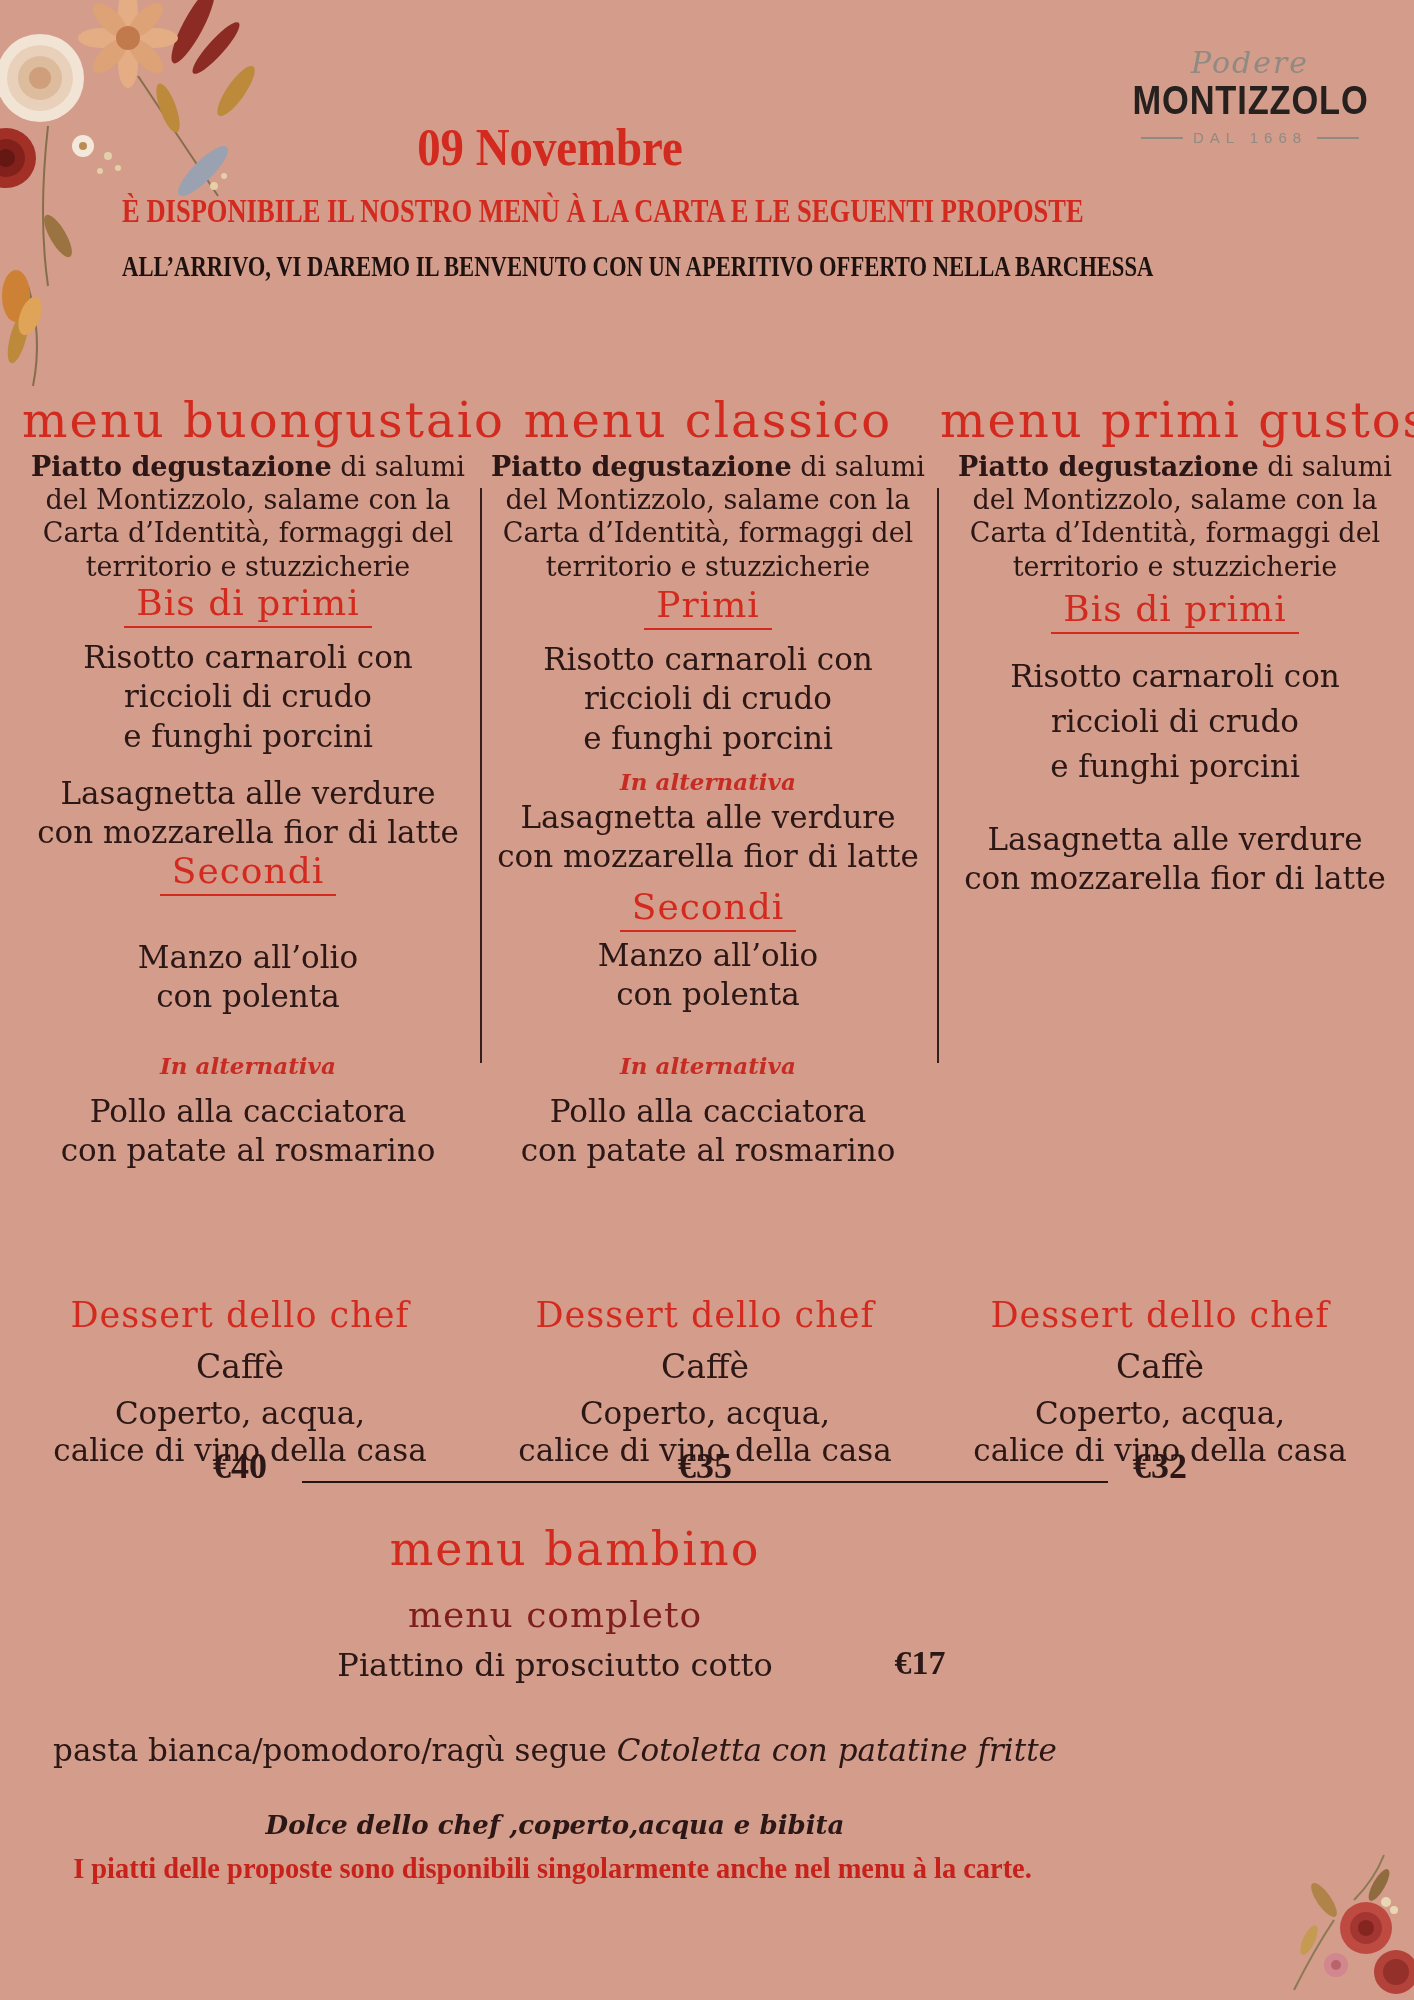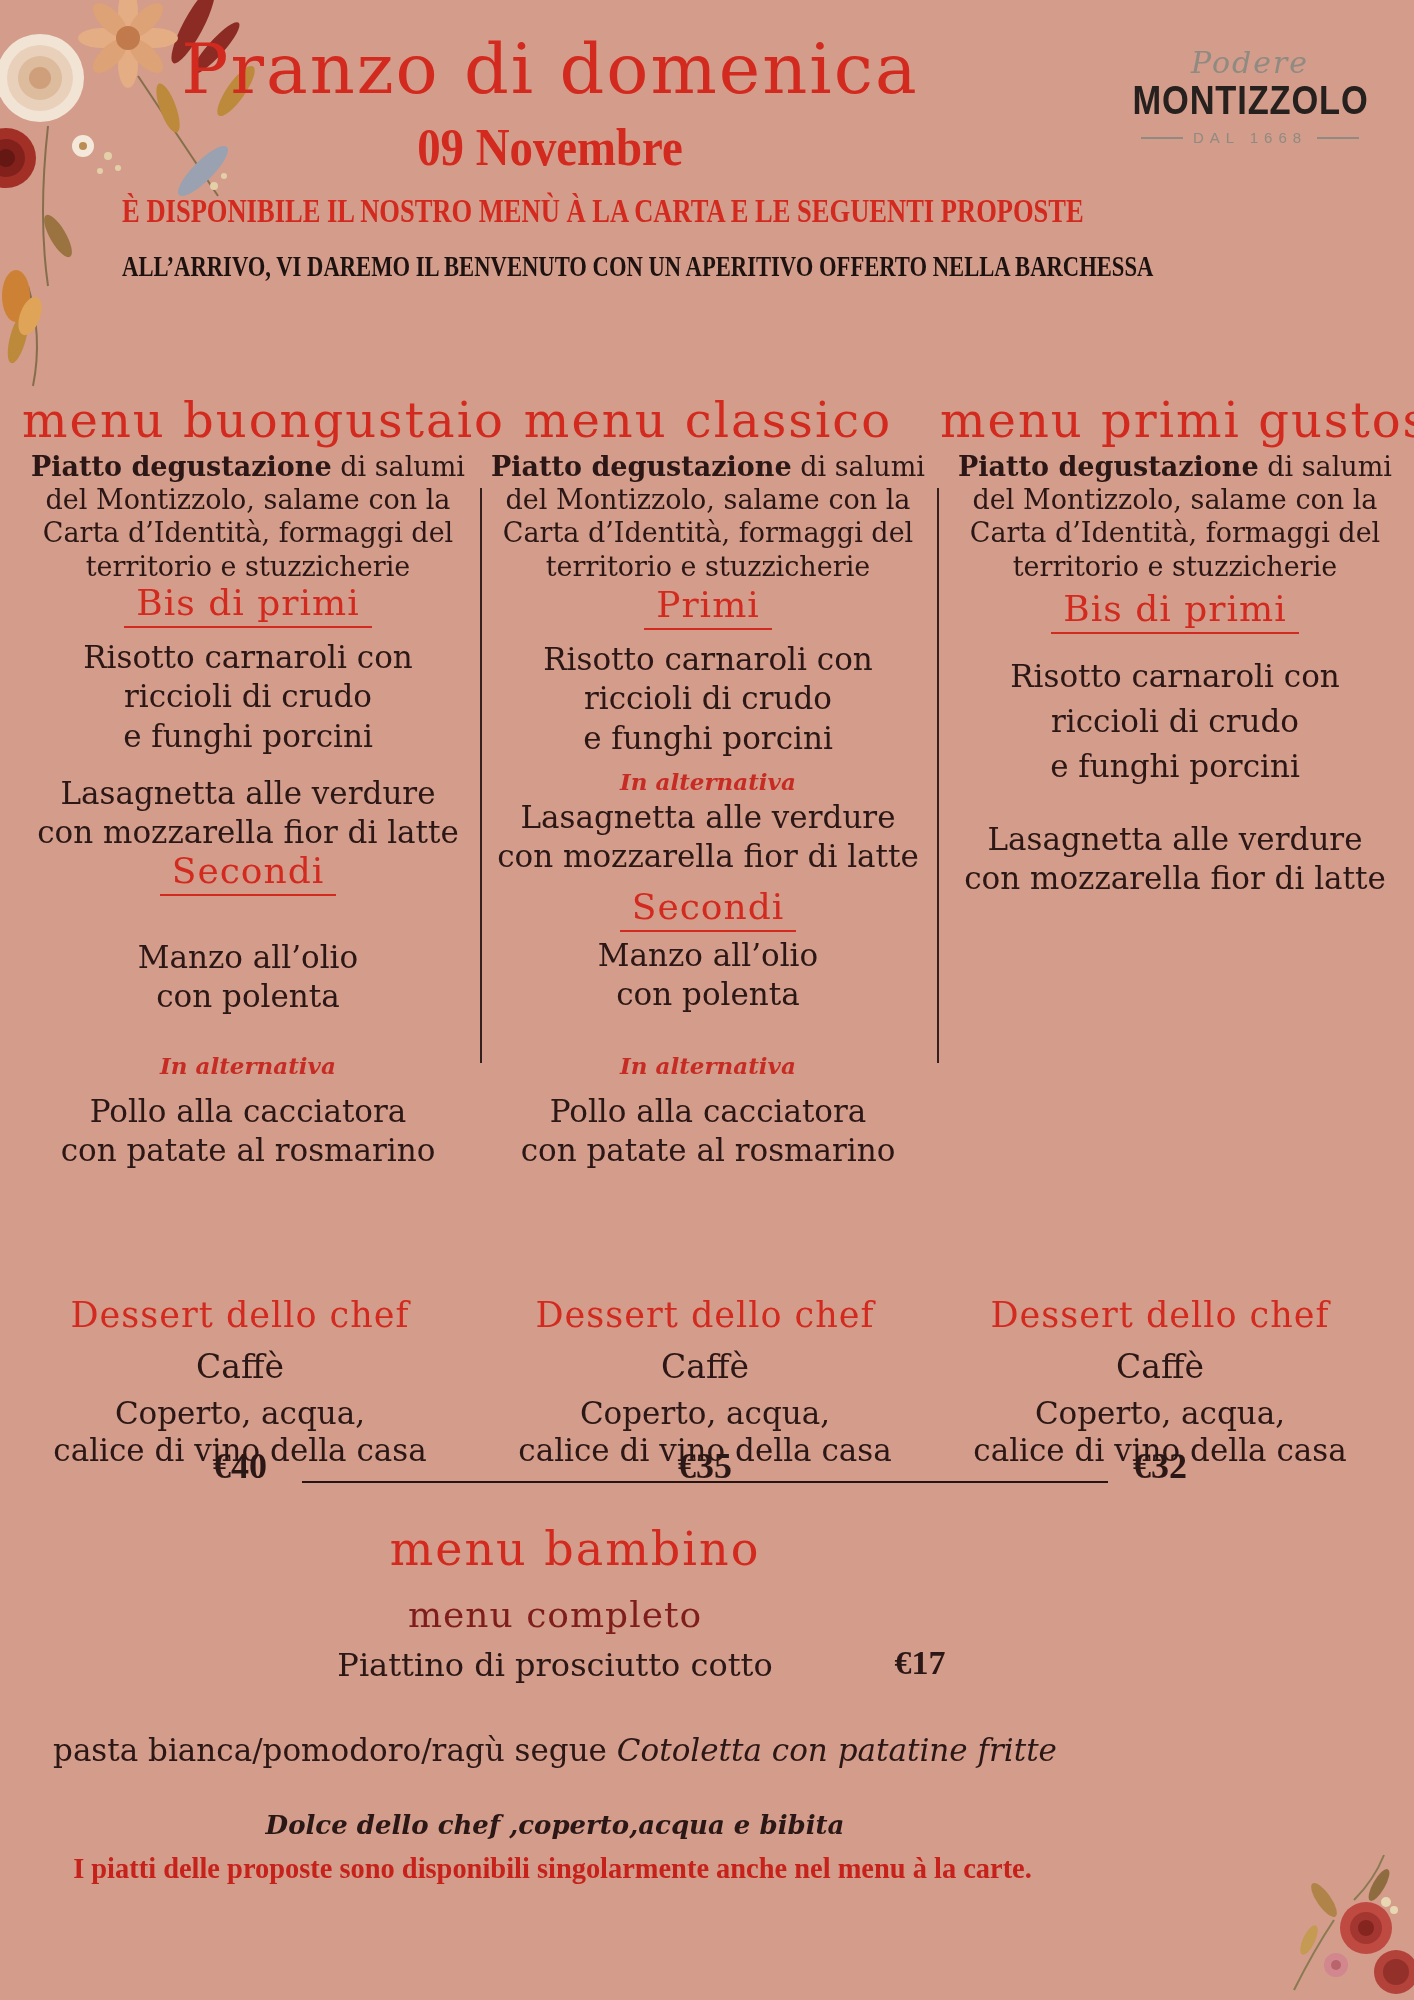--- a/index.html
+++ b/index.html
@@ -124,21 +124,20 @@
       <circle cx="92" cy="88" r="16" fill="#a33630"></circle>
       <circle cx="92" cy="88" r="8" fill="#85251f"></circle>
     <circle cx="122" cy="132" r="22" fill="#b2423a"></circle>
       <circle cx="122" cy="132" r="13" fill="#93302a"></circle>
     <circle cx="62" cy="125" r="12" fill="#d2868d"></circle>
       <circle cx="62" cy="125" r="5" fill="#b9646c"></circle>
     <circle cx="112" cy="62" r="5" fill="#e8d7b2"></circle>
       <circle cx="120" cy="70" r="4" fill="#e8d7b2"></circle>
   </svg>
 
-  <div class="abs display page-title" style="left:120px;top:28px;width:860px;">Pranzo di domenica</div>
 
   <div class="abs" style="left:1120px;top:48px;width:260px;">
     <div class="logo">
       <div class="logo-script">Podere</div>
       <div class="logo-name">MONTIZZOLO</div>
       <div class="logo-since">
         <span>DAL 1668</span>
       </div>
     </div>
   </div>

